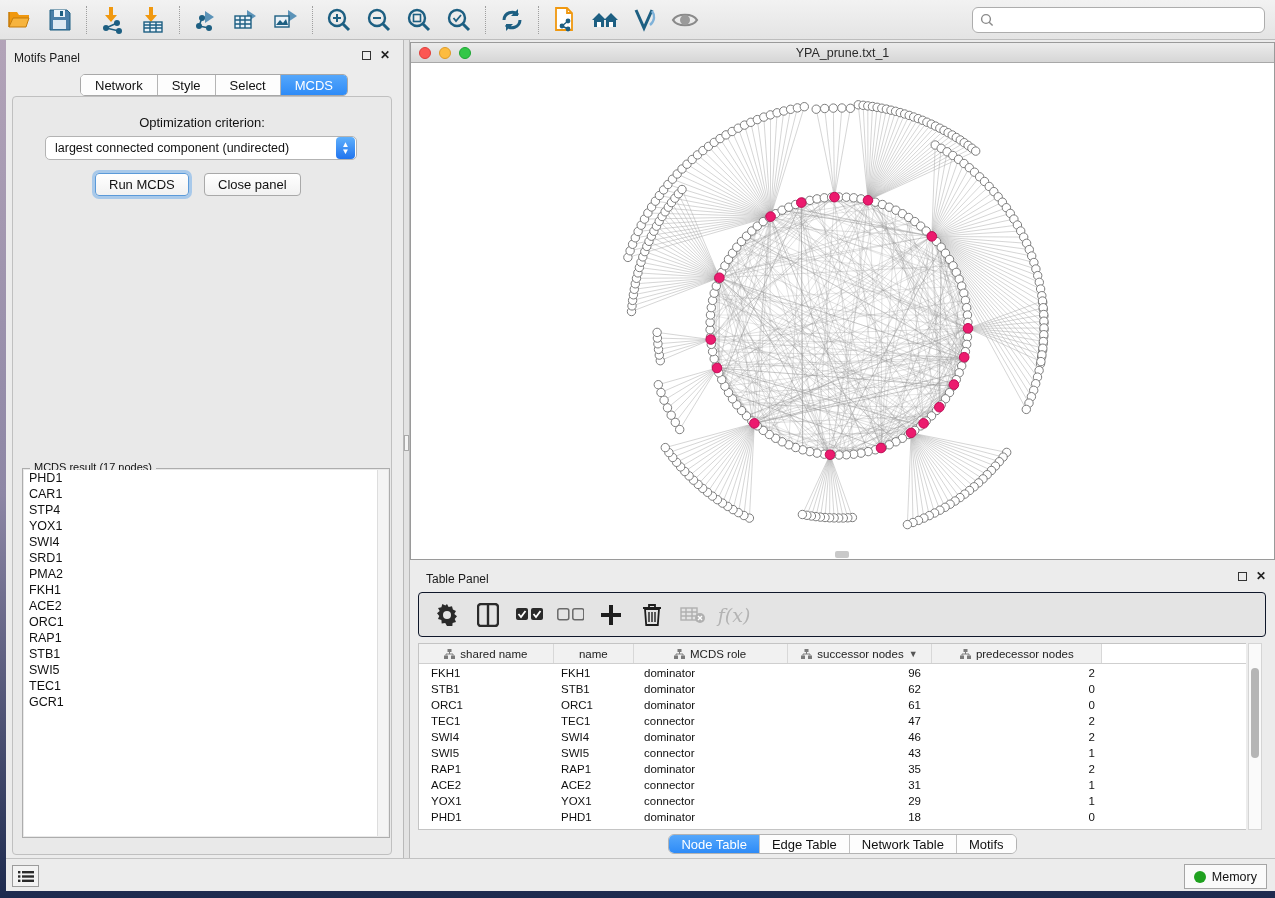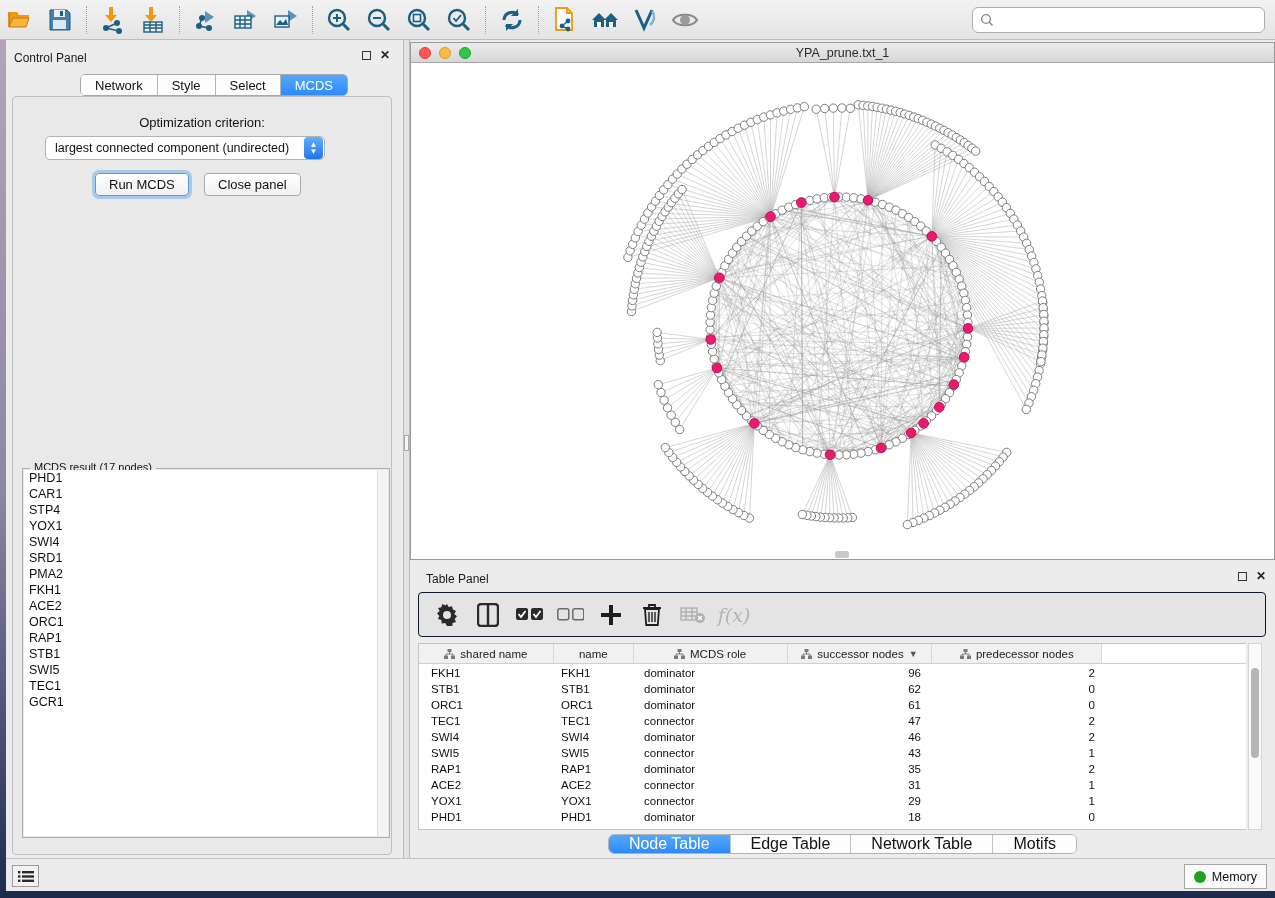--- a/index.html
+++ b/index.html
@@ -25,21 +25,21 @@
   .cpanel { position:absolute; left:0; top:0; width:397px; height:818px; }
   .cp-tabs { position:absolute; left:74px; top:34px; height:22px; display:flex;
              border:1px solid #a8a8a8; border-radius:5px; overflow:hidden; background:#fff; }
   .cp-tab { padding:0 14px; font-size:13px; display:flex; align-items:center; background:#fdfdfd; color:#111;
             border-right:1px solid #b5b5b5; }
   .cp-tab:last-child { border-right:none; }
   .cp-tab.active { background:linear-gradient(180deg,#55a7fb,#2e8bf7); color:#fff; }
   .cp-box { position:absolute; left:6px; top:56px; width:380px; height:759px;
             background:#e9e9e9; border:1px solid #c0c0c0; border-radius:4px; }
   .opt-label { position:absolute; left:0; top:18px; width:100%; text-align:center; font-size:13px; color:#111; }
-  .dropdown { position:absolute; left:32px; top:39px; width:280px; height:24px; background:#fff;
+  .dropdown { position:absolute; left:32px; top:39px; width:312px; height:24px; background:#fff;
               border:1px solid #b3b3b3; border-radius:5px; display:flex; align-items:center; }
   .dropdown .dd-text { flex:1; font-size:12.5px; padding-left:9px; color:#111; white-space:nowrap; }
   .dd-stepper { width:19px; height:22px; border-radius:4px; margin-right:1px;
                 background:linear-gradient(180deg,#5fb0fc,#2174ee); color:#fff; font-size:8px;
                 display:flex; flex-direction:column; align-items:center; justify-content:center; line-height:7px; }
   .btn { background:linear-gradient(180deg,#ffffff,#f1f1f1); border:1px solid #a9a9a9; border-radius:4px;
          font-size:13px; color:#111; height:23px; padding:0 13px; font-family:inherit; }
   .btn.focused { border:1px solid #5b9ad9; box-shadow:0 0 0 3px #a8c9ea; }
   .mcds-group { position:absolute; left:9px; top:371px; width:368px; height:370px; border:1px solid #adadad; }
   .mcds-legend { position:absolute; left:7px; top:-8px; background:#e9e9e9; padding:0 4px; font-size:11px; color:#111; }
@@ -74,21 +74,21 @@
         border-right:1px solid #d8d8d8; height:100%; }
   .th:last-child { border-right:none; }
   .sort-chev { font-size:9px; color:#555; }
   .trows { position:absolute; left:0; top:21px; right:0; bottom:0; overflow:hidden; }
   .tr { display:flex; height:16px; }
   .td { font-size:11.5px; color:#111; line-height:16px; white-space:nowrap; overflow:hidden; }
   .tscroll { position:absolute; left:838px; top:78px; width:14px; height:187px; background:#fafafa; border:1px solid #d5d5d5; }
   .tscroll-thumb { position:absolute; left:2px; top:24px; width:8px; height:90px; background:#b5b5b5; border-radius:4px; }
   .bottom-tabs { position:absolute; left:0; right:0; top:269px; display:flex; justify-content:center; }
   .bt-group { display:flex; border:1px solid #b3b3b3; border-radius:6px; overflow:hidden; background:#fff; height:20px; }
-  .bt { padding:0 20px; font-size:16px; color:#111; display:flex; align-items:center; background:#fdfdfd;
+  .bt { padding:0 12px; font-size:13px; color:#111; display:flex; align-items:center; background:#fdfdfd;
         border-right:1px solid #c2c2c2; }
   .bt:last-child { border-right:none; }
   .bt.active { background:linear-gradient(180deg,#55a7fb,#2e8bf7); color:#fff; }
   
   .statusbar { position:absolute; left:0; bottom:0; width:1269px; height:33px; background:#ececec; border-top:1px solid #c2c2c2; }
   .list-btn { position:absolute; left:6px; top:6px; width:27px; height:22px; background:#f3f3f3; border:1px solid #9c9c9c;
               display:flex; align-items:center; justify-content:center; }
   .mem-btn { position:absolute; right:8px; top:5px; height:25px; background:#fafafa; border:1px solid #a5a5a5;
              display:flex; align-items:center; padding:0 9px; gap:6px; font-size:12.5px; color:#111; }
   .mem-dot { width:12px; height:12px; border-radius:50%; }
@@ -233,21 +233,21 @@
           <circle cx="6" cy="6" r="4.4" fill="none" stroke="#8a8a8a" stroke-width="1.4"></circle>
           <path d="M9.2 9.2l3.4 3.4" stroke="#8a8a8a" stroke-width="1.4"></path>
         </svg>
       <input type="text" placeholder="" style="">
     </div>
   </div>
 
   <div class="app">
 
     <div class="cpanel">
-      <div class="panel-title" style="position:absolute;left:8px;top:11px;">Control Panel</div>
+      <div class="panel-title" style="position:absolute;left:8px;top:11px;">Motifs Panel</div>
       <span class="win-btn float-ico" style="left:356px;top:11px;"></span>
       <span class="win-btn close-ico" style="left:374px;top:10px;">✕</span>
 
       <div class="cp-tabs">
           <div class="cp-tab">Network</div>
           <div class="cp-tab">Style</div>
           <div class="cp-tab">Select</div>
           <div class="cp-tab active">MCDS</div>
         </div>
 

